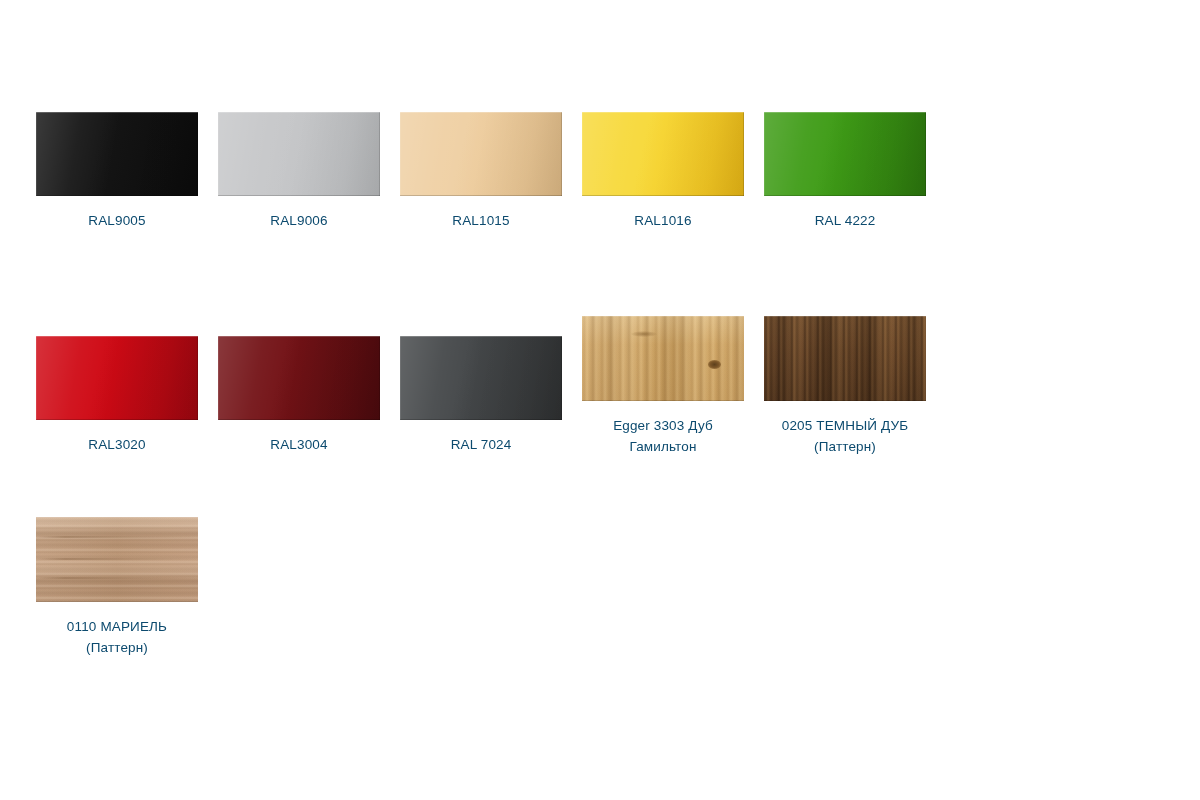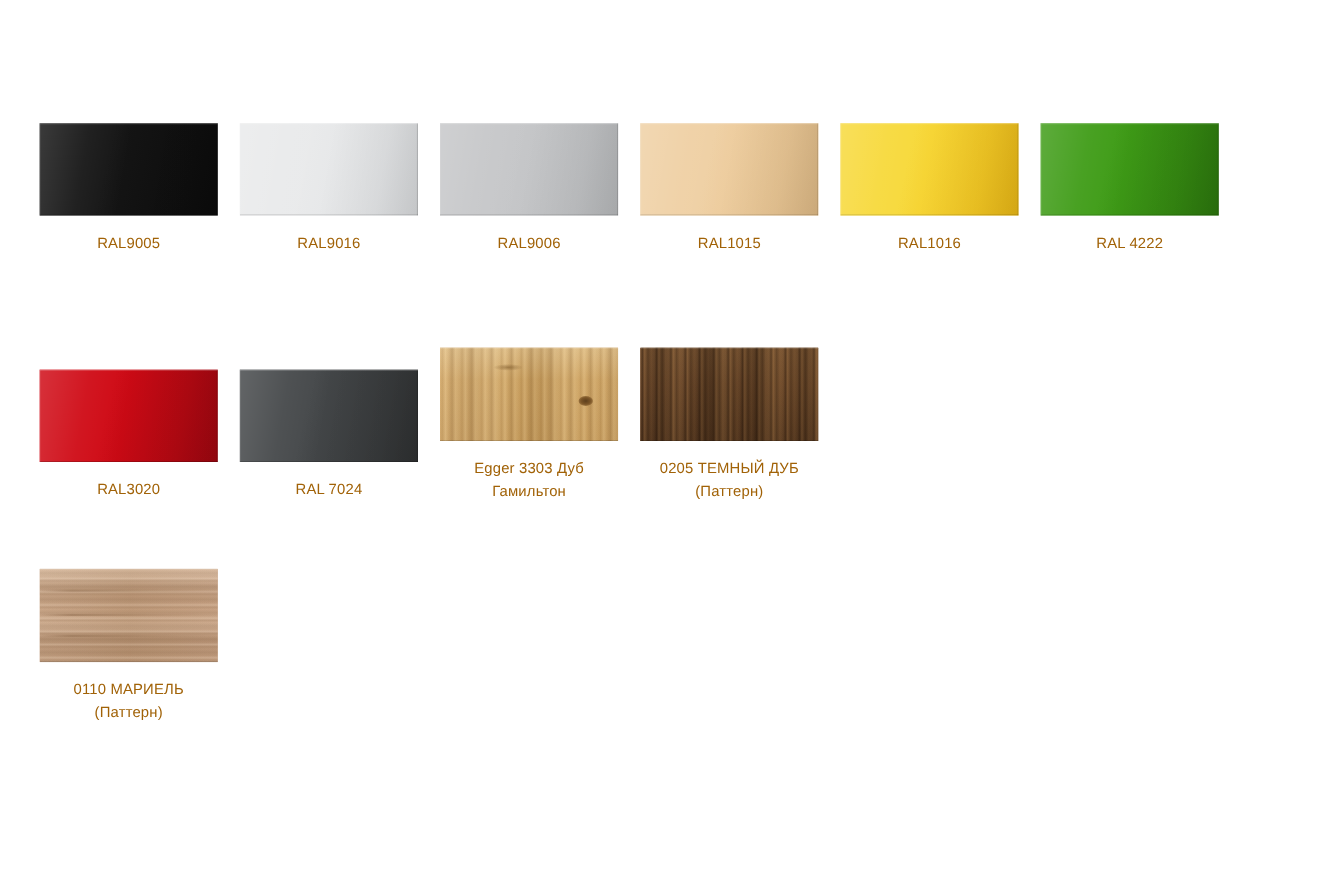--- a/index.html
+++ b/index.html
@@ -54,21 +54,21 @@
   
   .cell-wood {
     margin-top: -20px;
     align-items: center;
   }
 
   .chip-label {
     margin-top: 14px;
     font-size: 13.5px;
     line-height: 21px;
-    color: #a16207;
+    color: #0c4a6e;
     text-align: center;
     letter-spacing: 0.15px;
     white-space: pre-line;
     font-family: "Liberation Sans", sans-serif;
   }
 
   
   .chip .sheen {
     position: absolute;
     inset: 0;
@@ -207,27 +207,20 @@
   <div class="swatch-row row-1">
 
     <div class="swatch-cell">
       <div class="chip" style="background: linear-gradient(103deg, rgb(21, 21, 21) 0%, rgb(21, 21, 21) 38%, rgb(11, 11, 11) 100%);">
         <span class="sheen gloss"></span>
         <span class="sheen edge"></span>
       </div>
       <div class="chip-label">RAL9005</div>
     </div>
 
-    <div class="swatch-cell">
-      <div class="chip" style="background: linear-gradient(103deg, rgb(233, 234, 235) 0%, rgb(233, 234, 235) 38%, rgb(223, 225, 227) 100%);">
-        <span class="sheen gloss"></span>
-        <span class="sheen edge"></span>
-      </div>
-      <div class="chip-label">RAL9016</div>
-    </div>
 
     <div class="swatch-cell">
       <div class="chip" style="background: linear-gradient(103deg, rgb(198, 199, 201) 0%, rgb(198, 199, 201) 38%, rgb(189, 191, 193) 100%);">
         <span class="sheen gloss"></span>
         <span class="sheen edge"></span>
       </div>
       <div class="chip-label">RAL9006</div>
     </div>
 
     <div class="swatch-cell">
@@ -260,20 +253,27 @@
 
     <div class="swatch-cell">
       <div class="chip" style="background: linear-gradient(103deg, rgb(207, 10, 21) 0%, rgb(207, 10, 21) 38%, rgb(163, 7, 16) 100%);">
         <span class="sheen gloss"></span>
         <span class="sheen edge"></span>
       </div>
       <div class="chip-label">RAL3020</div>
     </div>
 
 
+    <div class="swatch-cell">
+      <div class="chip" style="background: linear-gradient(103deg, rgb(115, 18, 22) 0%, rgb(115, 18, 22) 38%, rgb(78, 10, 13) 100%);">
+        <span class="sheen gloss"></span>
+        <span class="sheen edge"></span>
+      </div>
+      <div class="chip-label">RAL3004</div>
+    </div>
 
     <div class="swatch-cell">
       <div class="chip" style="background: linear-gradient(103deg, rgb(69, 72, 74) 0%, rgb(69, 72, 74) 38%, rgb(48, 50, 51) 100%);">
         <span class="sheen gloss"></span>
         <span class="sheen edge"></span>
       </div>
       <div class="chip-label">RAL 7024</div>
     </div>
 
     <div class="swatch-cell cell-wood">

